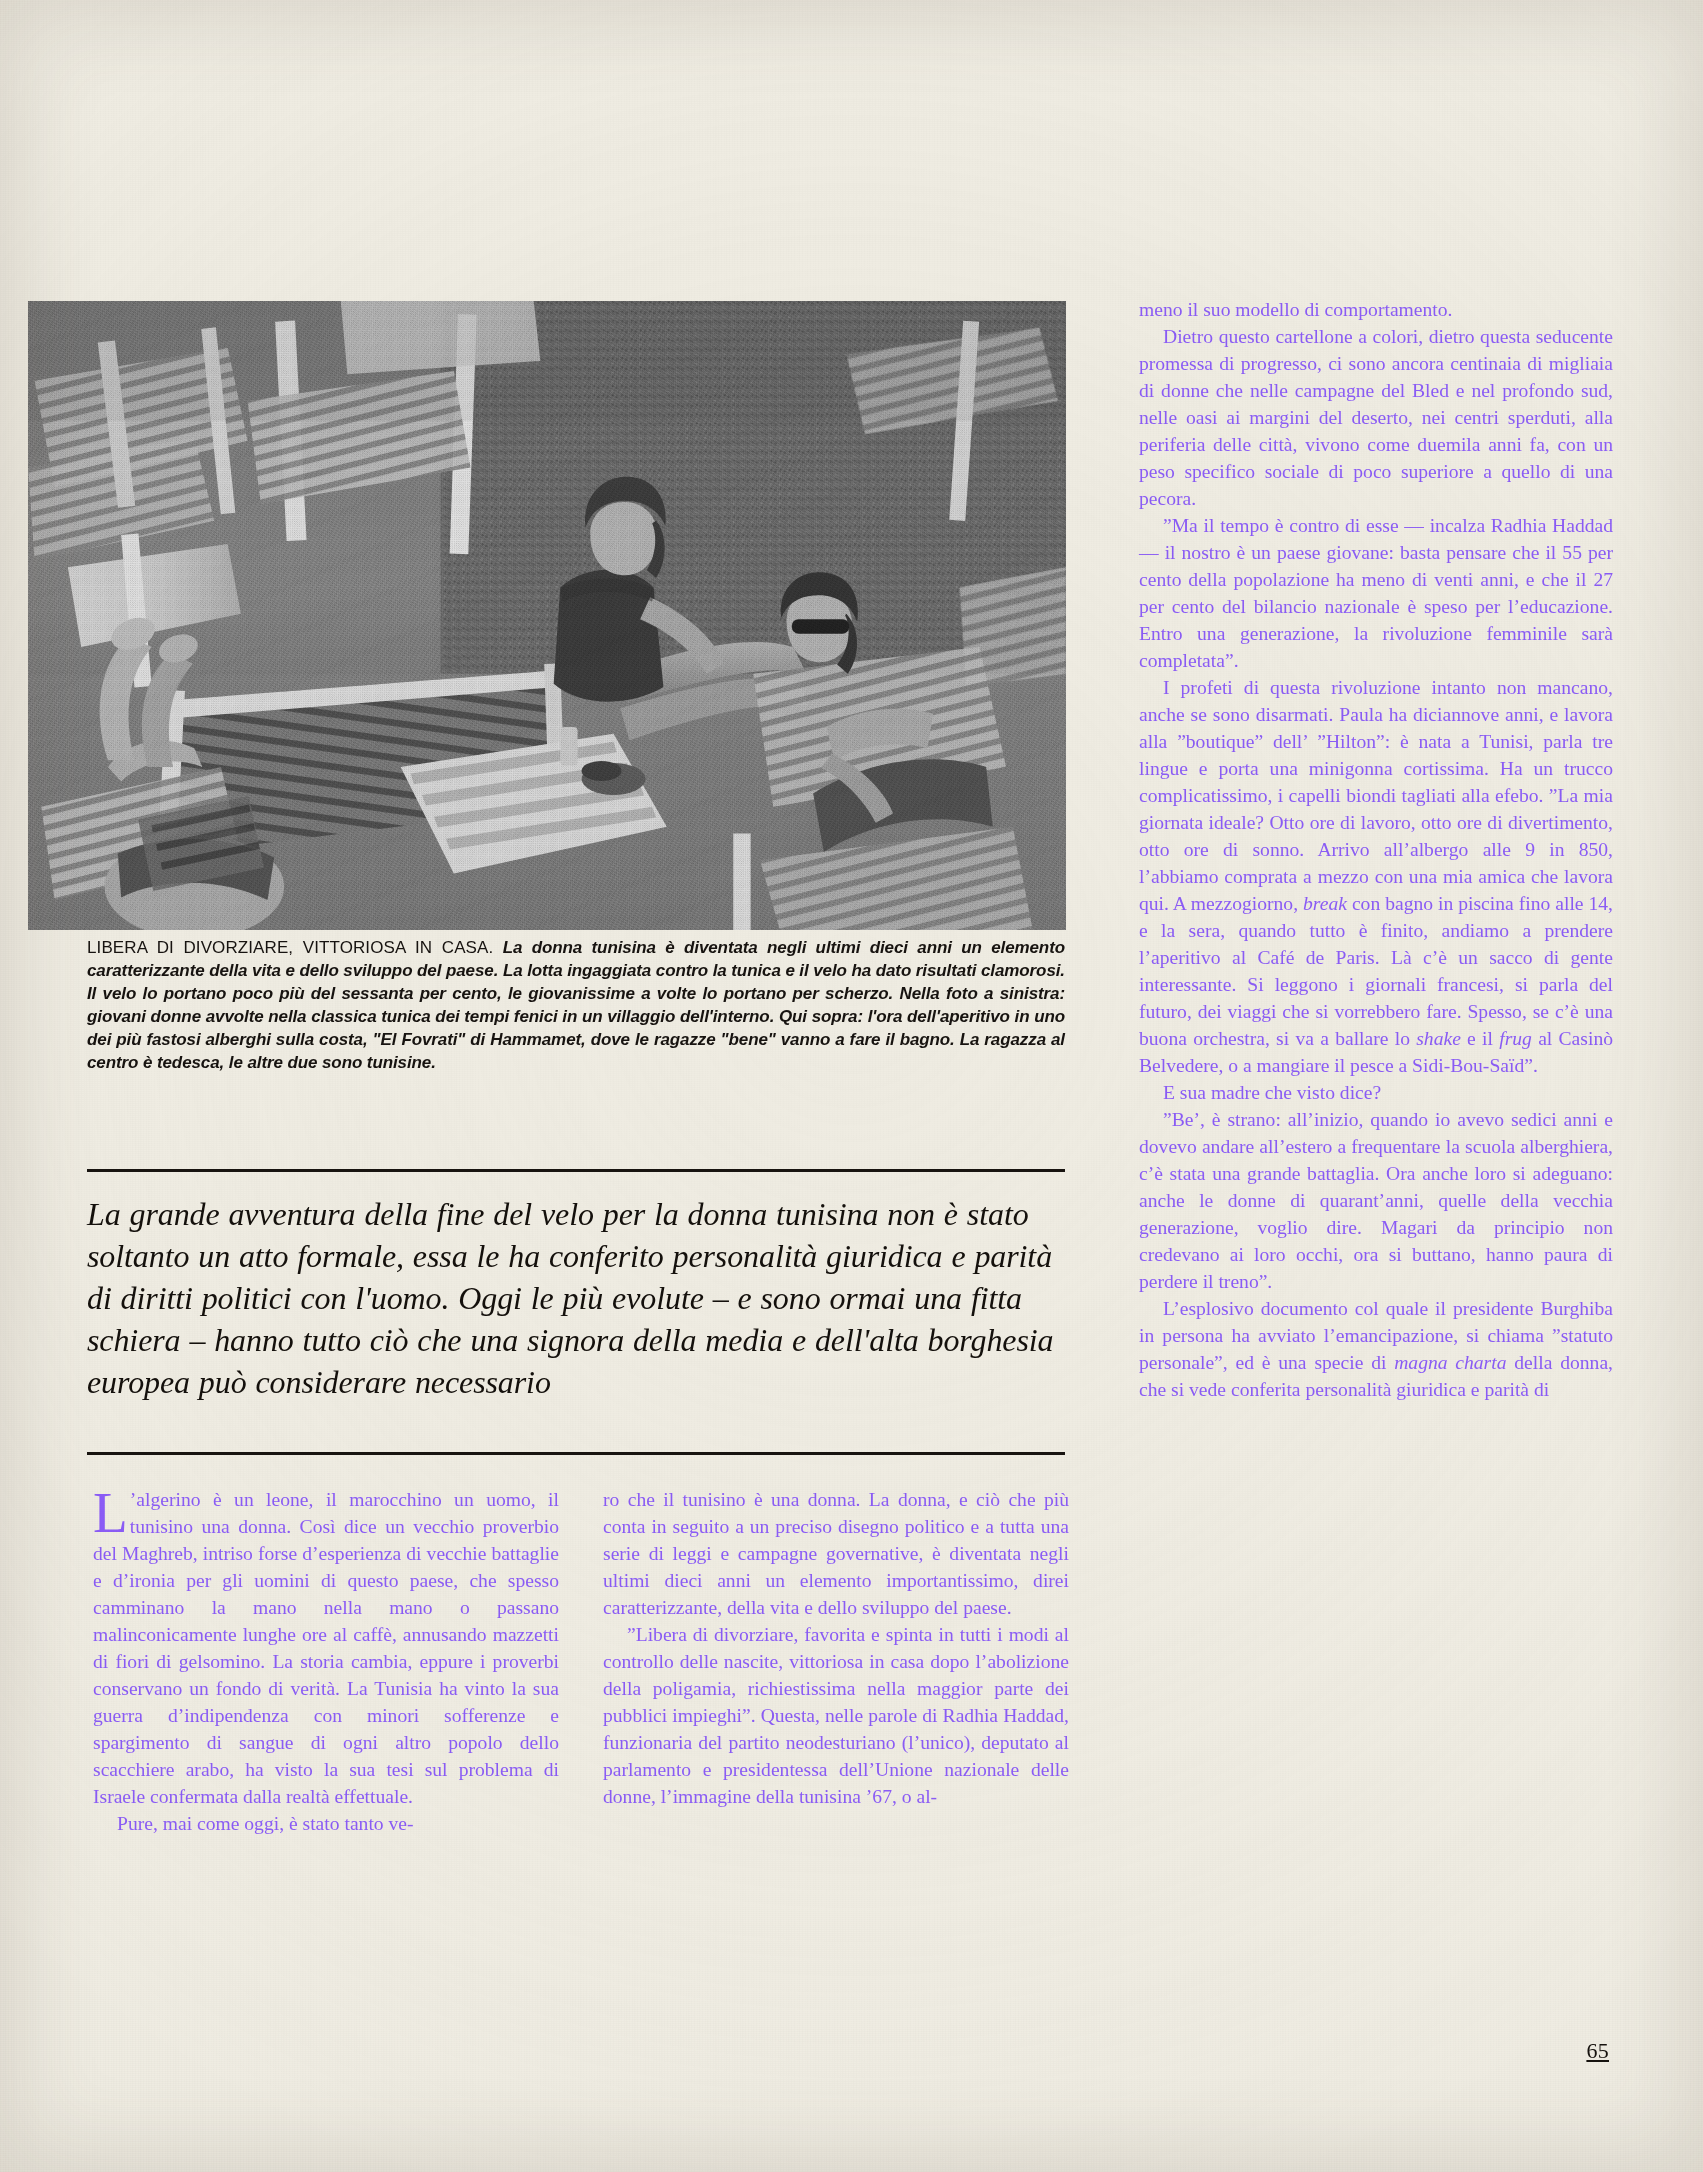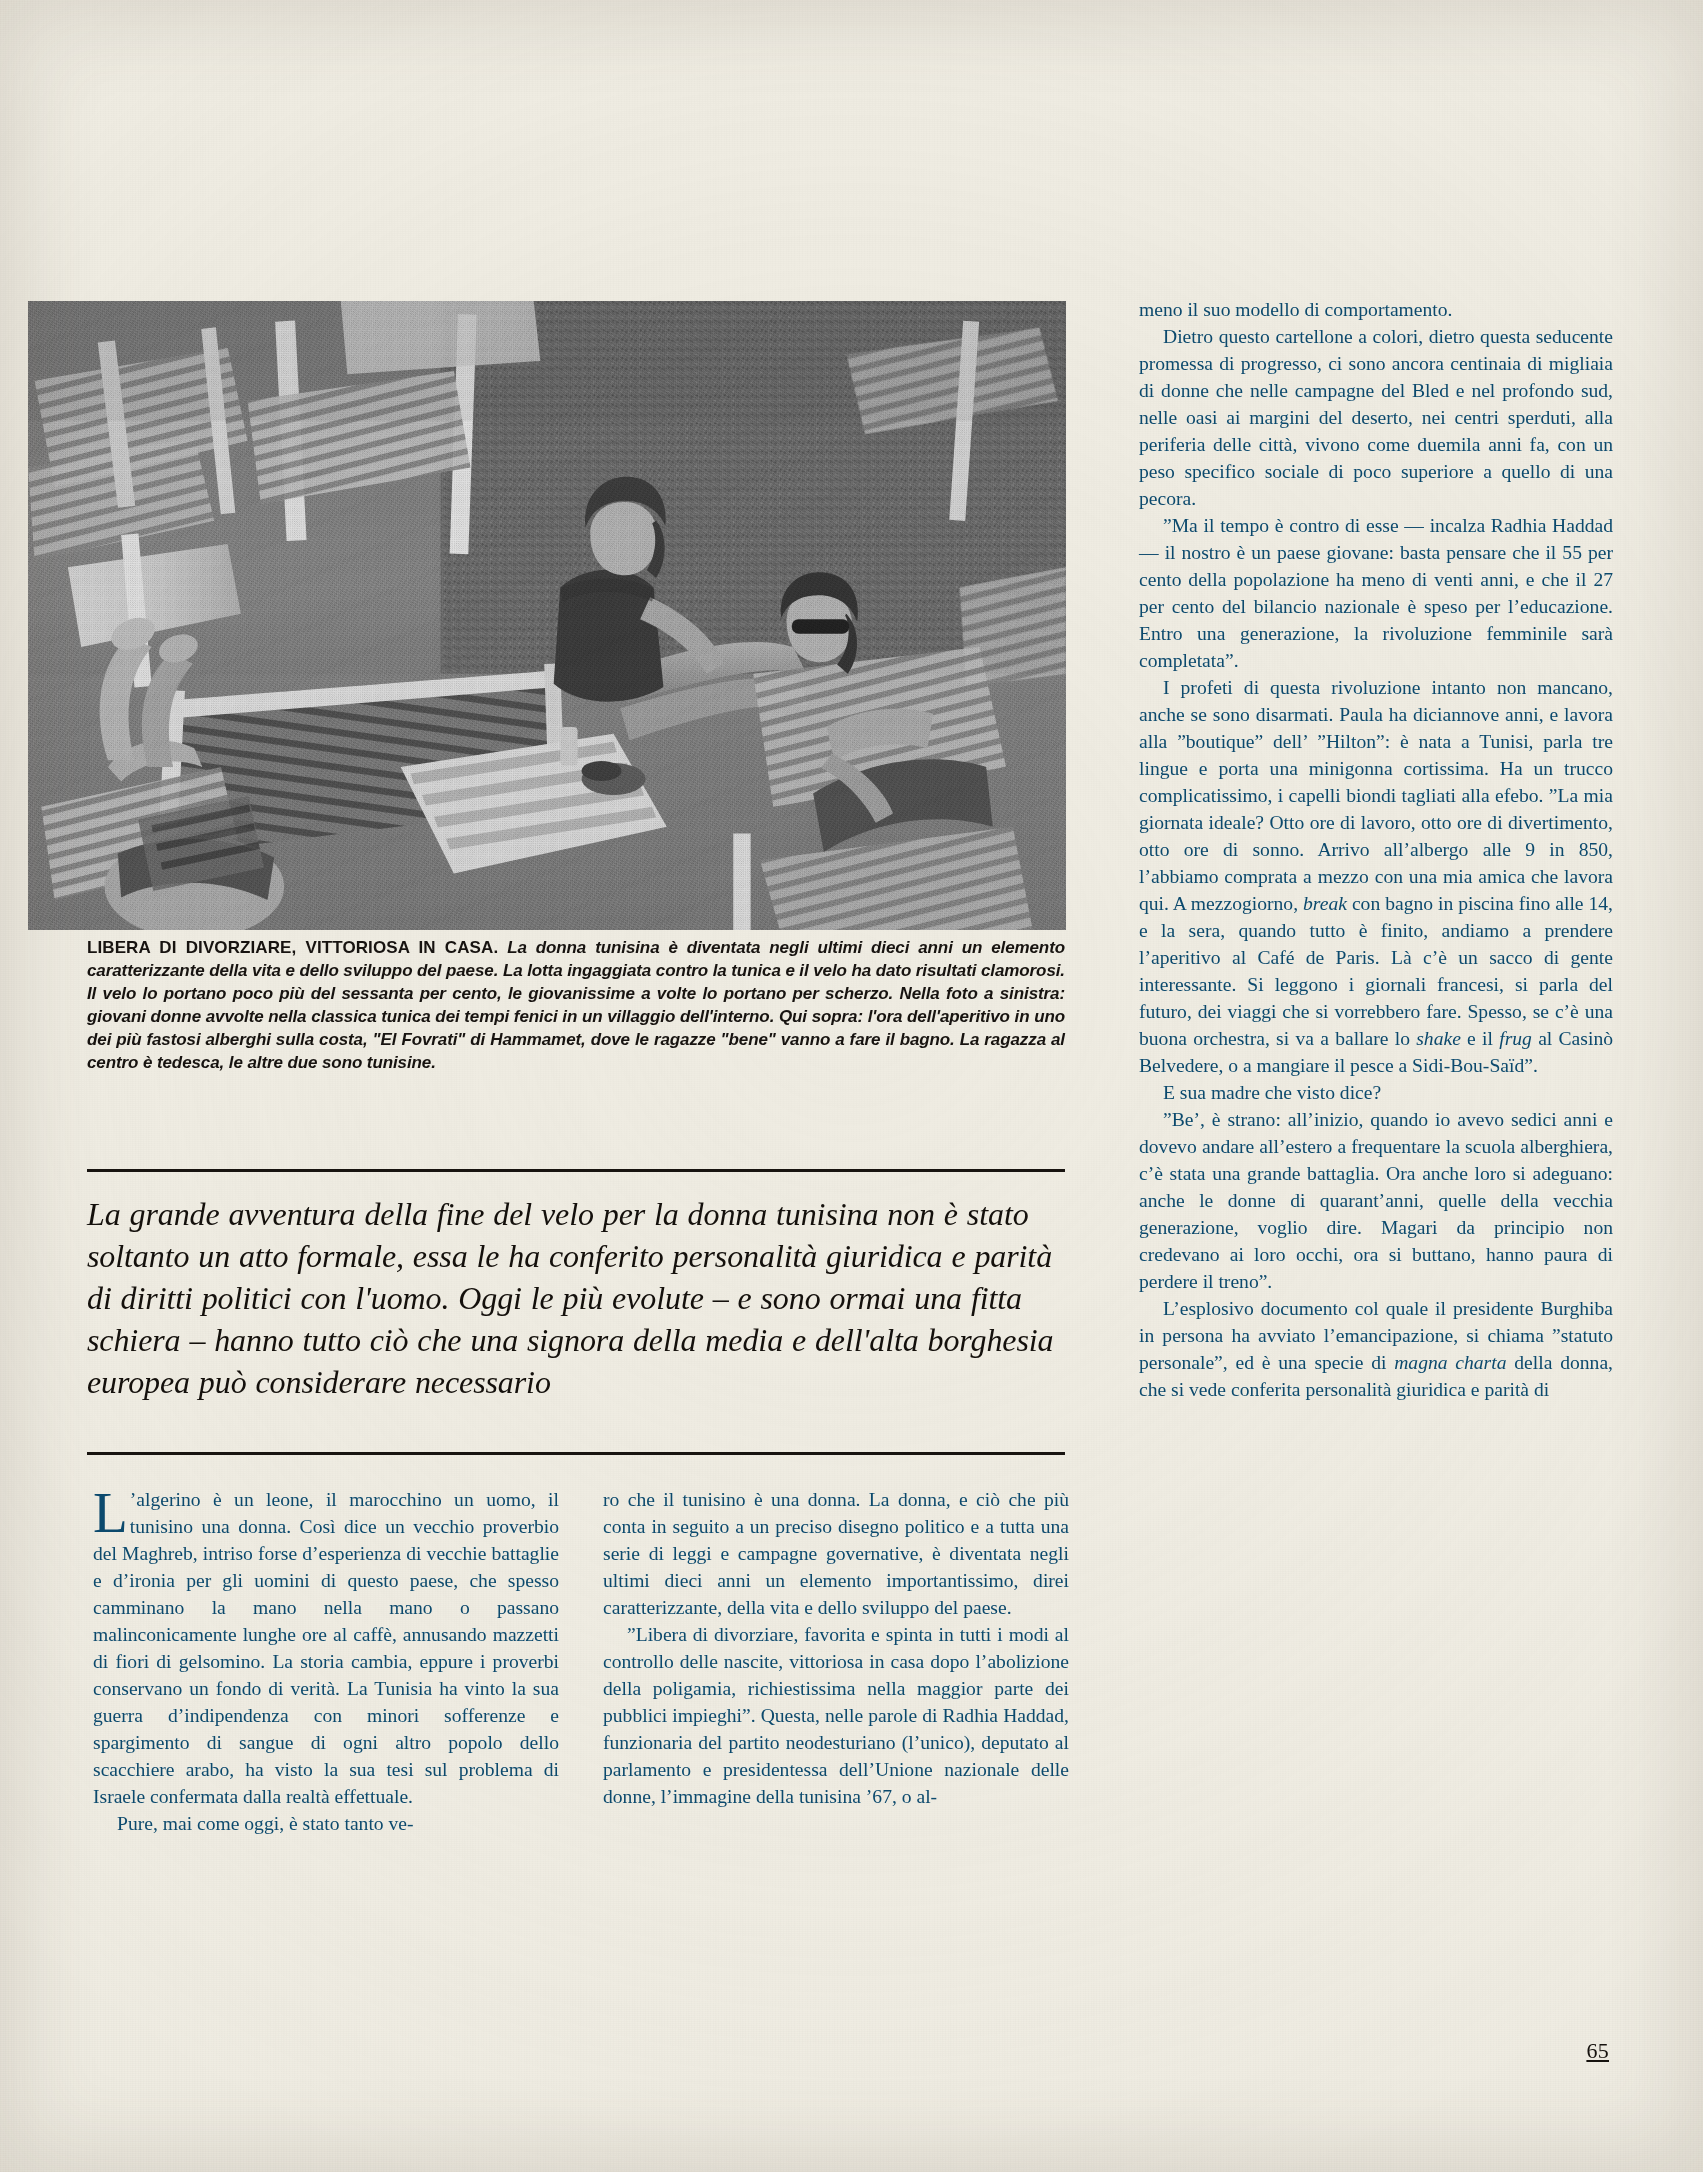--- a/index.html
+++ b/index.html
@@ -80,21 +80,21 @@
     font-style: italic;
     font-weight: 700;
     font-size: 17px;
     line-height: 23px;
     letter-spacing: -0.1px;
     text-align: justify;
     color: #171310;
   }
   .caption .lead {
     font-style: normal;
-    font-weight: 700;
+    font-weight: 400;
     letter-spacing: 0.1px;
   }
 
   
   .rule {
     position: absolute;
     background: #181410;
   }
   .rule-top    { left: 87px; top: 1169px;  width: 978px; height: 3.3px; }
   .rule-bottom { left: 87px; top: 1452px;  width: 978px; height: 3.3px; }
@@ -116,21 +116,21 @@
   }
 
   
   .col {
     position: absolute;
     font-family: "Liberation Serif", serif;
     font-size: 19.6px;
     line-height: 27px;
     text-align: justify;
     text-justify: inter-word;
-    color: #0c4a6e;
+    color: #8b5cf6;
     hyphens: manual;
   }
   .col p { margin: 0; text-indent: 24px; }
   .col p.noindent { text-indent: 0; }
 
   #col1 { left: 93px;  top: 1486px; width: 466px; }
   #col2 { left: 603px;  top: 1486px; width: 466px; }
   #col3 { left: 1139px; top: 296px;  width: 474px; }
 
   

